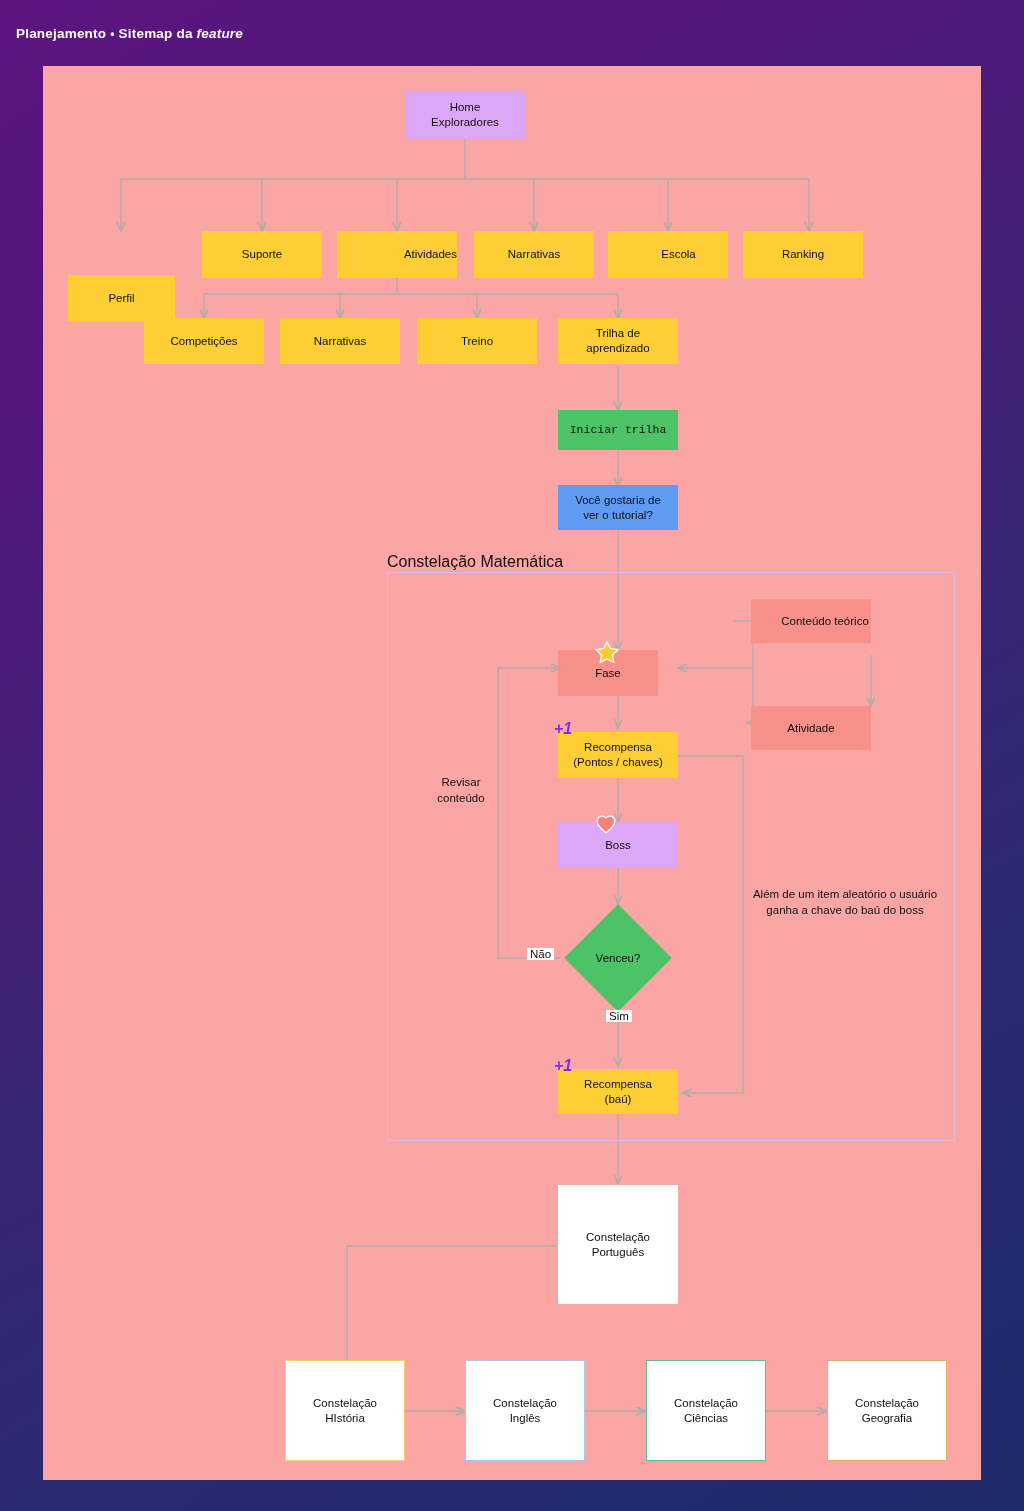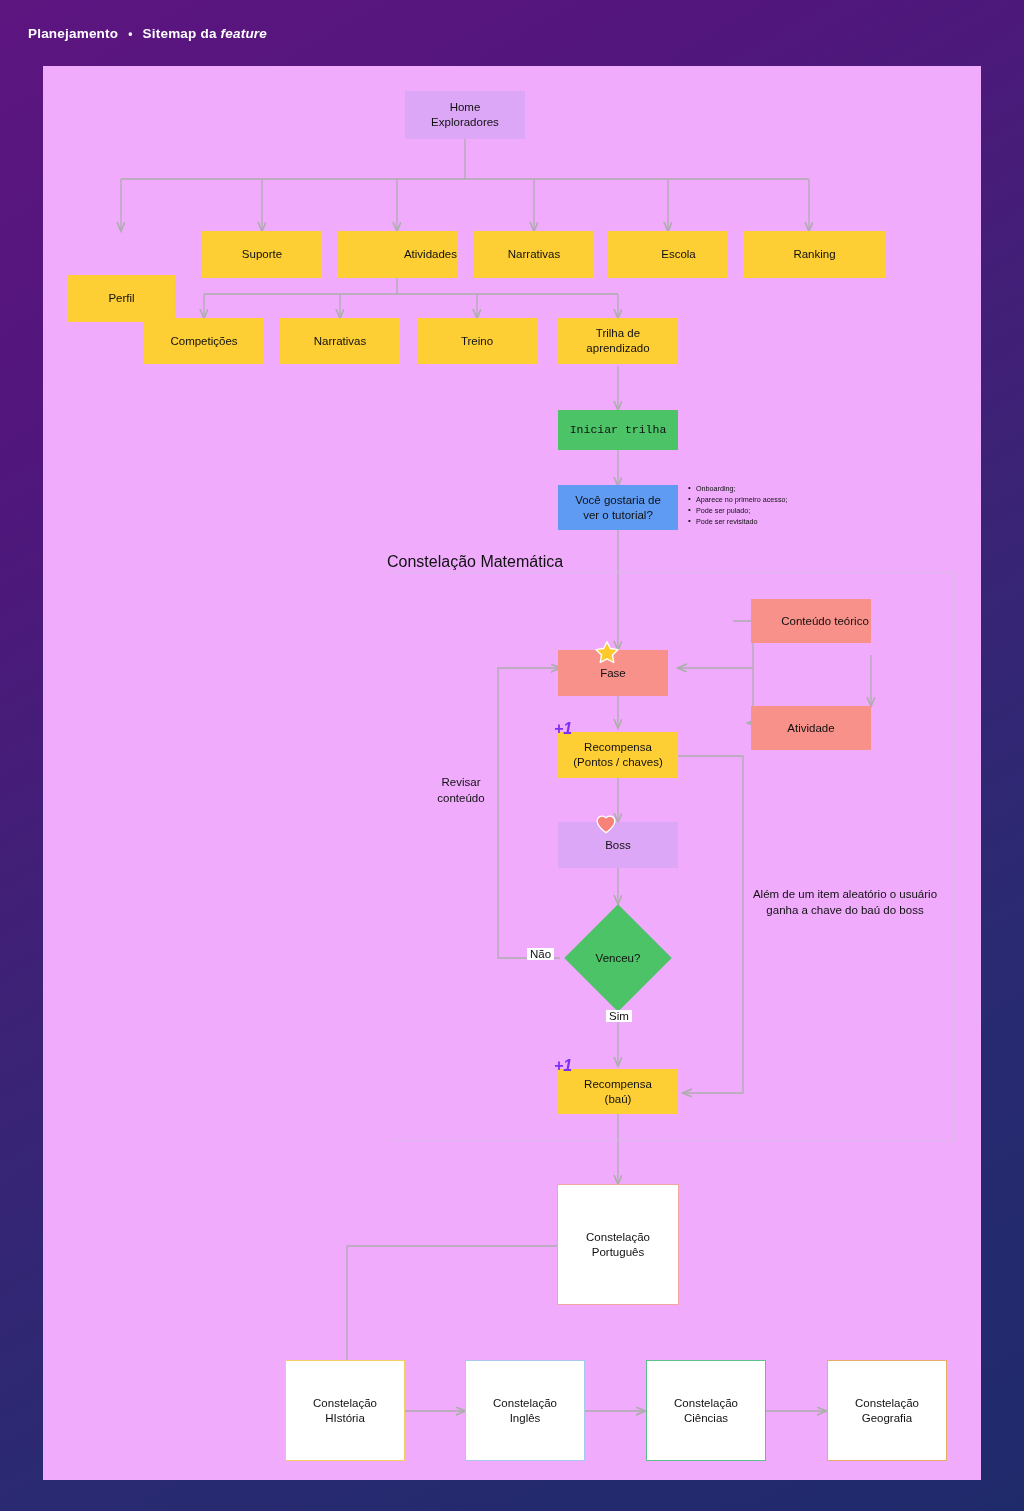--- a/index.html
+++ b/index.html
@@ -4,30 +4,30 @@
 <style>
   * { box-sizing: border-box; margin: 0; padding: 0; }
   body {
     width: 1024px; height: 1511px;
     font-family: "Liberation Sans", sans-serif;
     background: linear-gradient(150deg, #5d1580 0%, #51167c 22%, #3d2276 48%, #2a2a72 72%, #1f2a6b 100%);
     overflow: hidden;
     position: relative;
   }
   #header {
-    position: absolute; top: 26px; left: 28px;
+    position: absolute; top: 26px; left: 16px;
     color: #ffffff; font-size: 13.5px; font-weight: bold;
-    letter-spacing: .2px; display: flex; align-items: center; gap: 10px;
+    letter-spacing: .2px; display: flex; align-items: center; gap: 4px;
   }
   #header .dot { font-size: 12px; opacity: .95; }
   #header .ital { font-style: italic; }
   #canvas {
     position: absolute; left: 43px; top: 66px;
     width: 938px; height: 1414px;
-    background: #f0abfc;
+    background: #fca5a5;
   }
   .node {
     position: absolute;
     display: flex; align-items: center; justify-content: center;
     text-align: center;
     font-size: 11.5px; color: #101010; line-height: 1.28;
     white-space: pre-line;
   }
   .purple  { background: #dda7f7; }
   .yellow  { background: #fecf35; }
@@ -157,56 +157,50 @@
   <div class="node yellow" style="left:25px;top:165px;width:107px;height:47px;margin-top:44px;">
     <span>Perfil</span></div>
   <div class="node yellow" style="left:159px;top:165px;width:120px;height:47px;">
     <span>Suporte</span></div>
   <div class="node yellow" style="left:294px;top:165px;width:120px;height:47px;justify-content:flex-end;">
     <span>Atividades</span></div>
   <div class="node yellow" style="left:431px;top:165px;width:120px;height:47px;">
     <span>Narrativas</span></div>
   <div class="node yellow" style="left:565px;top:165px;width:120px;height:47px;padding-left:21px;">
     <span>Escola</span></div>
-  <div class="node yellow" style="left:700px;top:165px;width:143px;height:47px;">
+  <div class="node yellow" style="left:700px;top:165px;width:120px;height:47px;">
     <span>Ranking</span></div>
 
   <div class="node yellow" style="left:101px;top:252px;width:120px;height:46px;">
     <span>Competições</span></div>
   <div class="node yellow" style="left:237px;top:252px;width:120px;height:46px;">
     <span>Narrativas</span></div>
   <div class="node yellow" style="left:374px;top:252px;width:120px;height:46px;">
     <span>Treino</span></div>
   <div class="node yellow" style="left:515px;top:252px;width:120px;height:46px;">
     <span>Trilha de
 aprendizado</span></div>
 
   <div class="node green" style="left:515px;top:344px;width:120px;height:40px;">
     <span>Iniciar trilha</span></div>
 
   <div class="node blue" style="left:515px;top:419px;width:120px;height:45px;">
     <span>Você gostaria de
 ver o tutorial?</span></div>
 
-  <ul class="notes" style="left:645px;top:417px;width:180px;">
-    <li>Onboarding;</li>
-    <li>Aparece no primeiro acesso;</li>
-    <li>Pode ser pulado;</li>
-    <li>Pode ser revisitado</li>
-  </ul>
 
   <div class="grouplabel" style="left:344px;top:487px;">Constelação Matemática</div>
   <div class="groupframe" style="left:344px;top:506px;width:568px;height:569px;"></div>
 
   <div class="badge" style="left:551px;top:574px;">
     <svg width="26" height="26" viewBox="0 0 24 24" aria-hidden="true">
       <path d="M12 1.6l3.1 6.3 7 1-5.05 4.92 1.2 6.95L12 17.5l-6.25 3.27 1.2-6.95L1.9 8.9l7-1z" fill="#fdc92c" stroke="#ffffff" stroke-width="1.3" stroke-linejoin="round"></path>
     </svg>
   </div>
-  <div class="node salmon" style="left:515px;top:584px;width:110px;height:46px;">
+  <div class="node salmon" style="left:515px;top:584px;width:100px;height:46px;">
     <span>Fase</span></div>
 
   <div class="node salmon" style="left:708px;top:533px;width:120px;height:44px;padding-left:28px;">
     <span>Conteúdo teórico</span></div>
   <div class="node salmon" style="left:708px;top:640px;width:120px;height:44px;">
     <span>Atividade</span></div>
 
   <div class="badge badge-plus" style="left:511px;top:655px;">+1</div>
   <div class="node yellow" style="left:515px;top:666px;width:120px;height:46px;">
     <span>Recompensa

